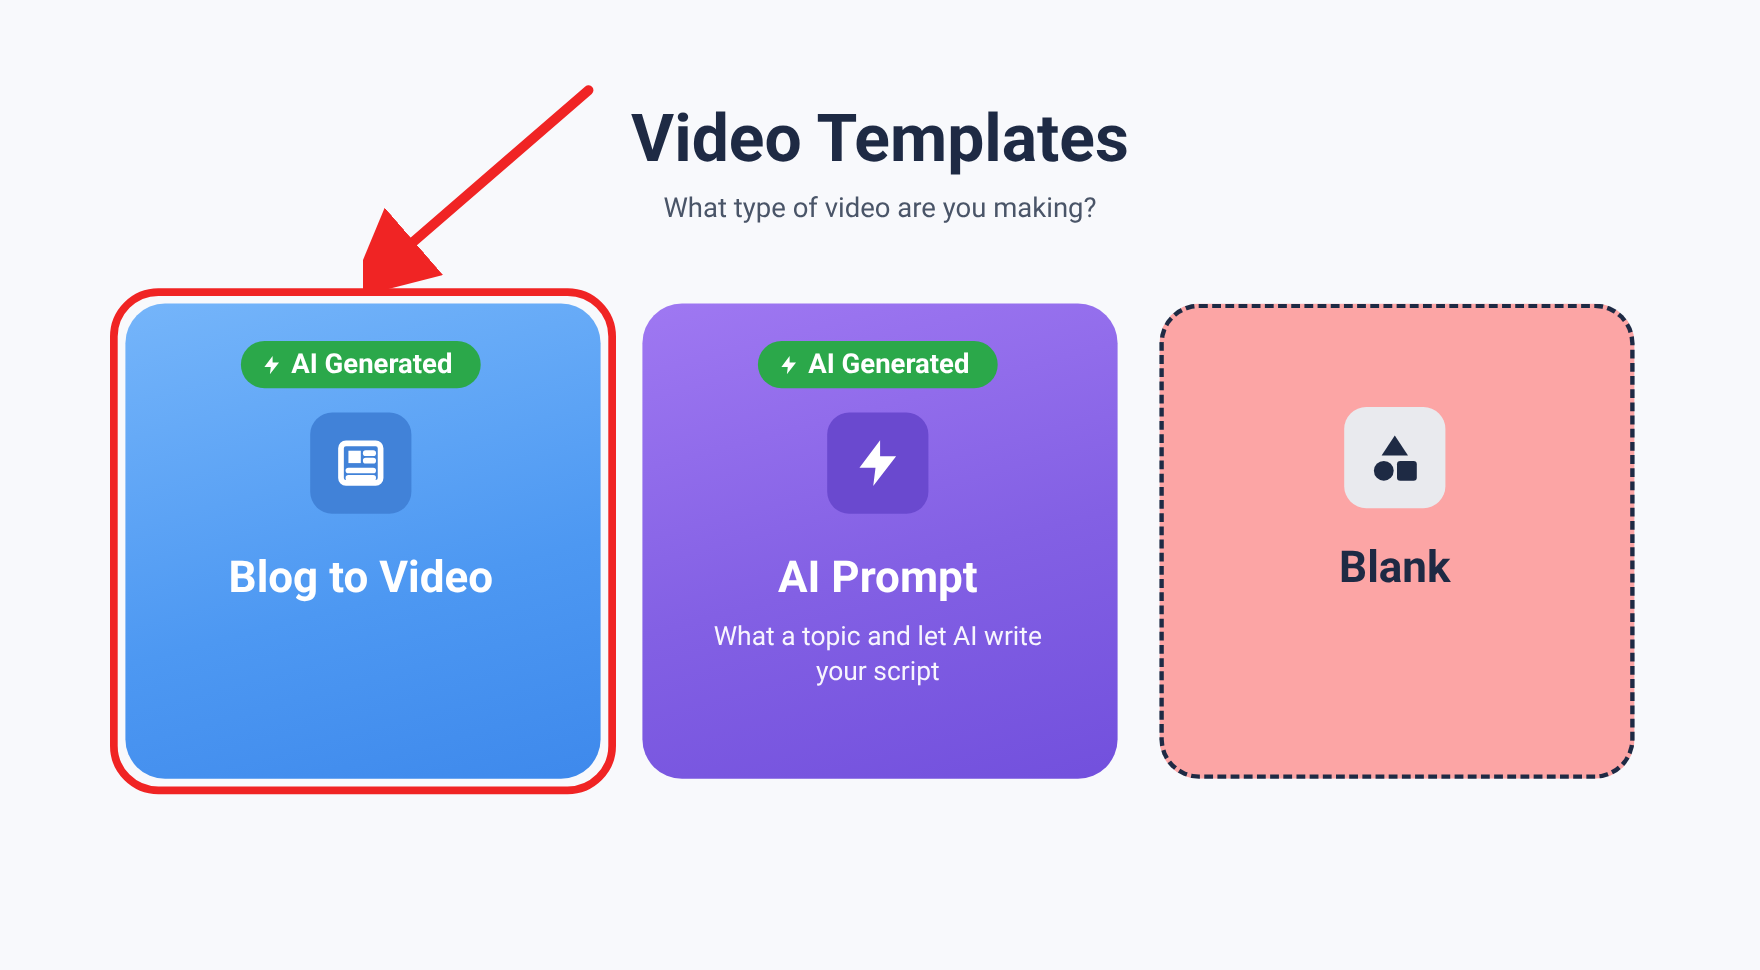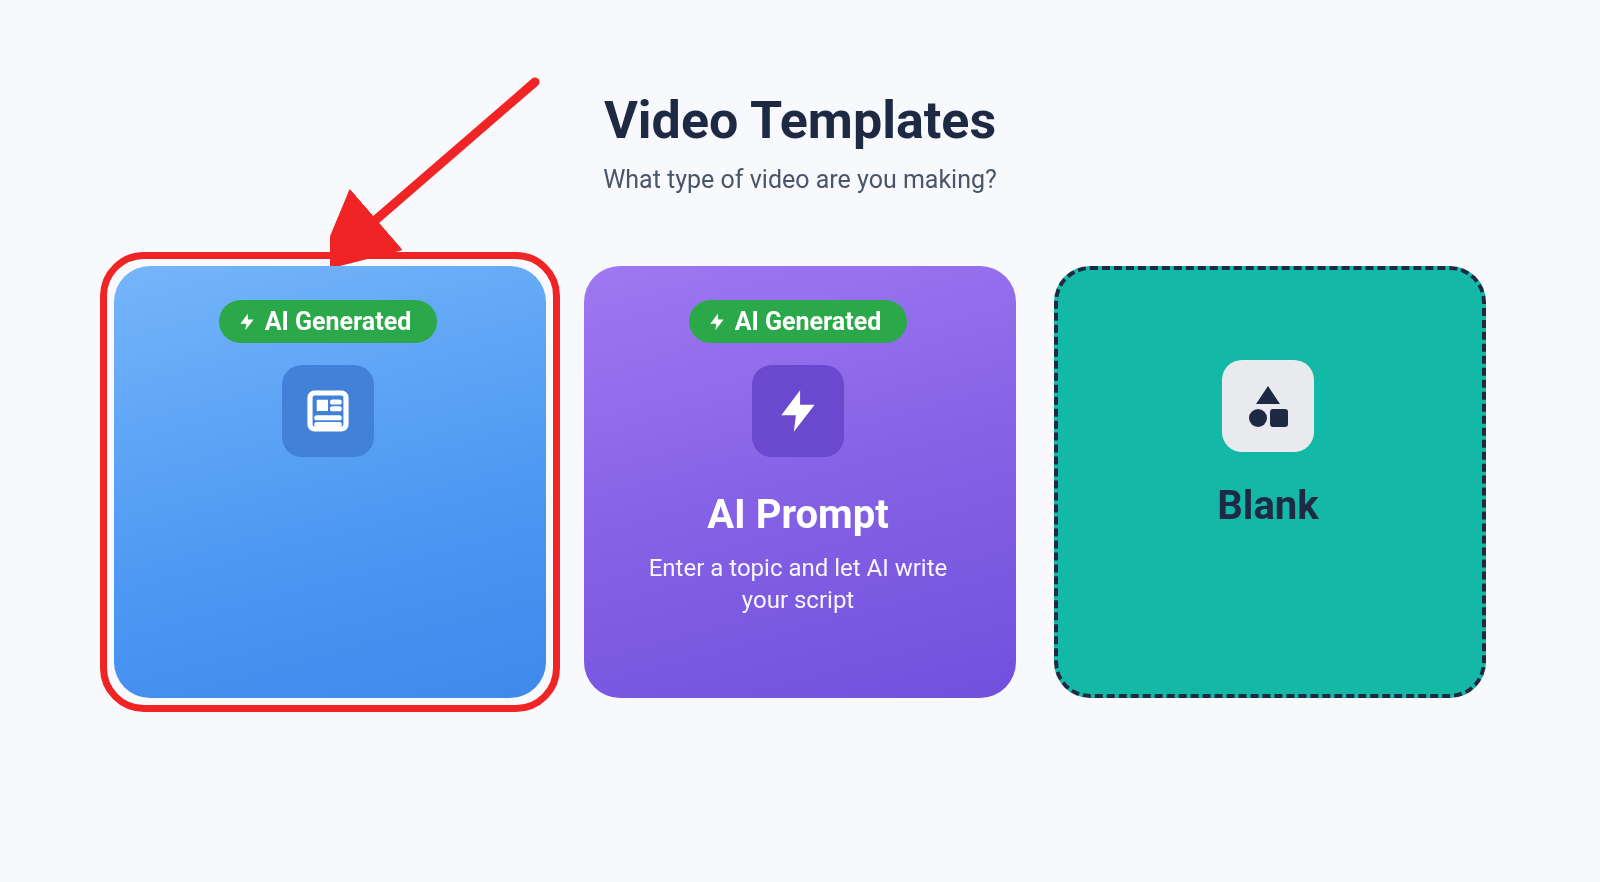--- a/index.html
+++ b/index.html
@@ -8,21 +8,21 @@
       background: #f8f9fc;
       width: 1600px;
       height: 882px;
       display: flex;
       flex-direction: column;
       align-items: center;
       padding-top: 90px;
       position: relative;
     }
     .page-title {
-      font-size: 52px;
+      font-size: 60px;
       font-weight: 700;
       color: #1e2a44;
       margin-bottom: 14px;
       text-align: right;
     }
     .page-subtitle {
       font-size: 25px;
       color: #4a5568;
       text-align: center;
       margin-bottom: 72px;
@@ -58,21 +58,21 @@
     }
     .card-blue {
       background: linear-gradient(165deg, #75b5fa 0%, #4d98f2 60%, #3e89ec 100%);
       color: #ffffff;
     }
     .card-purple {
       background: linear-gradient(165deg, #9f78f2 0%, #8360e4 55%, #7250dd 100%);
       color: #ffffff;
     }
     .card-blank {
-      background: #14b8a6;
+      background: #fca5a5;
       border: 4px dashed #1e2a44;
       color: #1e2a44;
       padding-top: 90px;
     }
     .badge {
       display: inline-flex;
       align-items: center;
       gap: 8px;
       background: #2ba84a;
       color: #ffffff;
@@ -149,40 +149,41 @@
       <div class="icon-box icon-box-blue">
         <svg width="54" height="54" viewBox="0 0 24 24" fill="none" stroke="#ffffff" stroke-width="2.3" stroke-linecap="round" stroke-linejoin="round">
           <rect x="4" y="4" width="16" height="16" rx="2"></rect>
           <rect x="7" y="7" width="5" height="5" fill="#ffffff" stroke="none"></rect>
           <line x1="14" y1="8" x2="17" y2="8"></line>
           <line x1="14" y1="11" x2="17" y2="11"></line>
           <line x1="7" y1="15" x2="17" y2="15"></line>
           <line x1="7" y1="18" x2="17" y2="18"></line>
         </svg>
       </div>
+      <div class="card-title">Blog to Video</div>
     </div>
   </div>
 
   <div class="card-wrapper">
     <div class="card card-purple">
       <span class="badge">
         <span class="badge-bolt">
           <svg width="20" height="24" viewBox="0 0 24 24" fill="#ffffff">
               <path d="M13 2 L4 14 H11 L10 22 L20 9 H13 Z"></path>
             </svg>
         </span>
         <span>AI Generated</span>
       </span>
       <div class="icon-box icon-box-purple">
         <svg width="50" height="50" viewBox="0 0 24 24" fill="#ffffff">
             <path d="M13 2 L4 14 H11 L10 22 L20 9 H13 Z"></path>
           </svg>
       </div>
       <div class="card-title">AI Prompt</div>
-      <div class="card-desc">Enter a topic and let AI write your script</div>
+      <div class="card-desc">What a topic and let AI write your script</div>
     </div>
   </div>
 
   <div class="card-wrapper">
     <div class="card card-blank">
       <div class="icon-box icon-box-gray">
         <svg width="56" height="56" viewBox="0 0 56 56">
           <polygon points="28,8 40,26 16,26" fill="#1e2a44"></polygon>
           <circle cx="18" cy="40" r="9" fill="#1e2a44"></circle>
           <rect x="30" y="31" width="18" height="18" rx="3" fill="#1e2a44"></rect>

